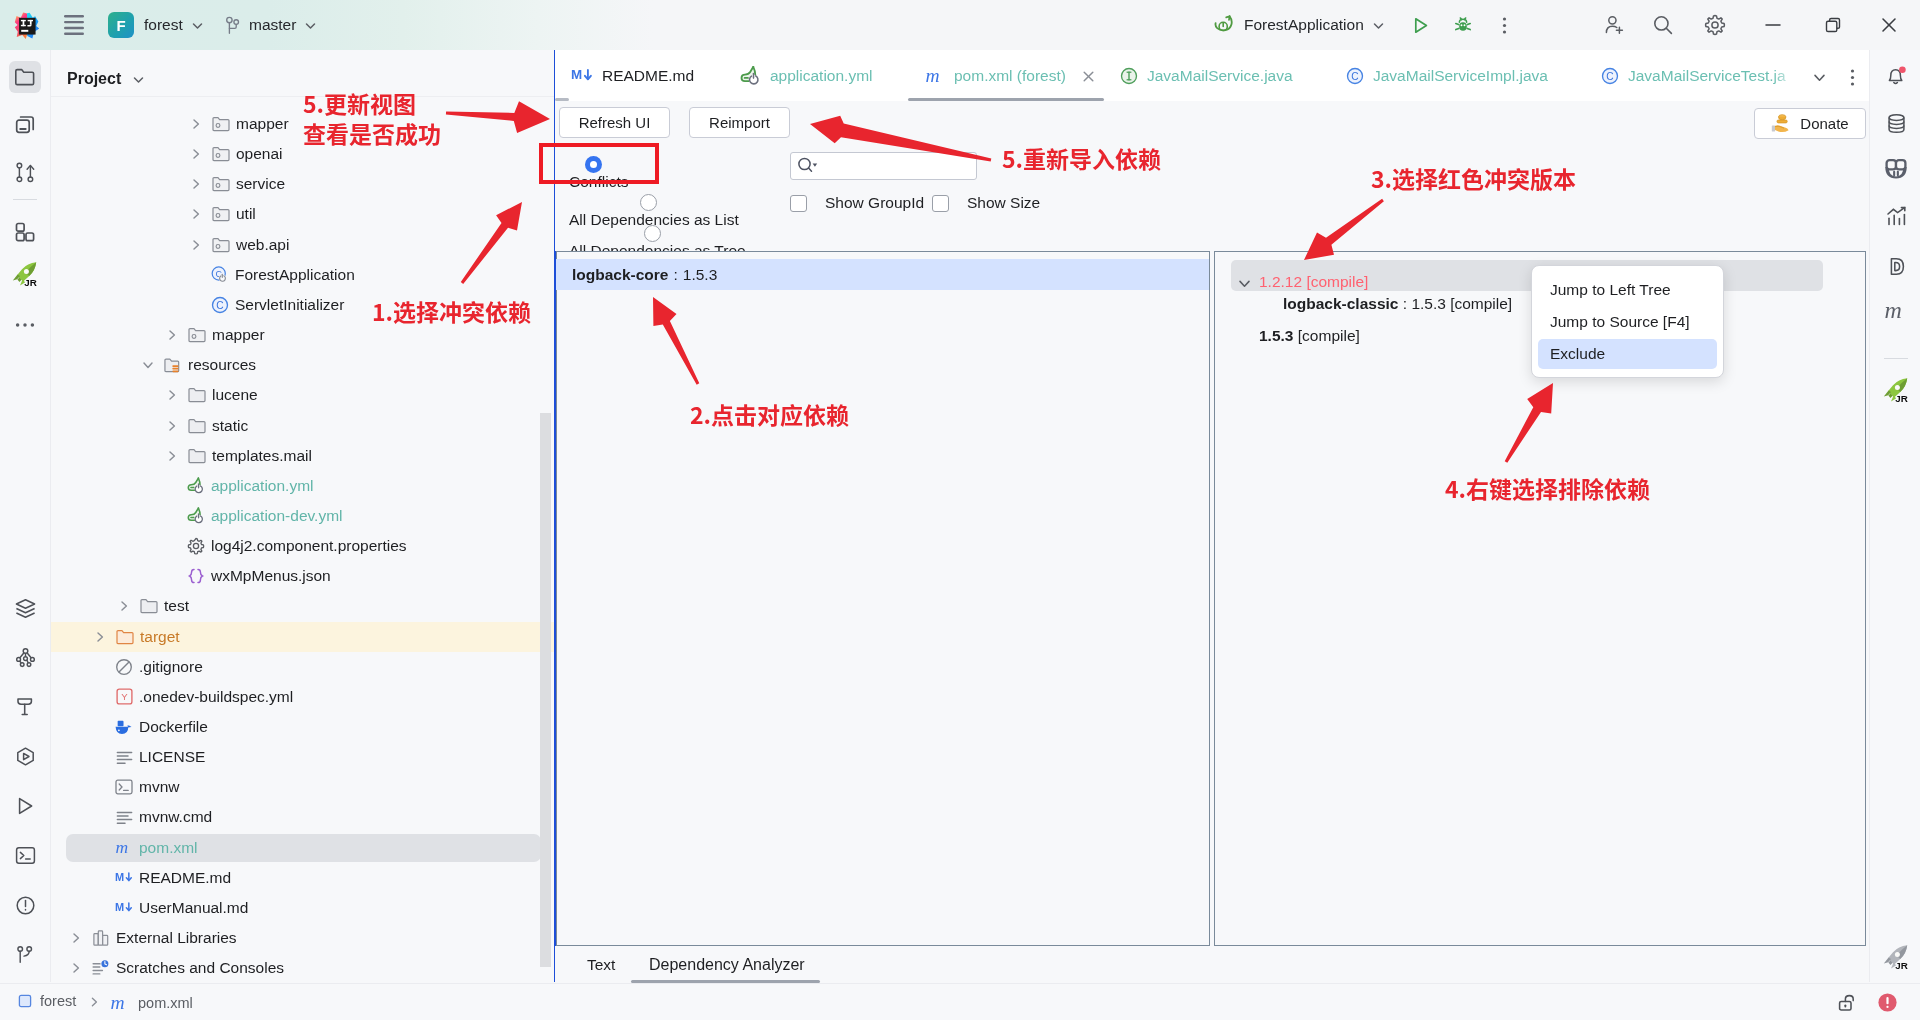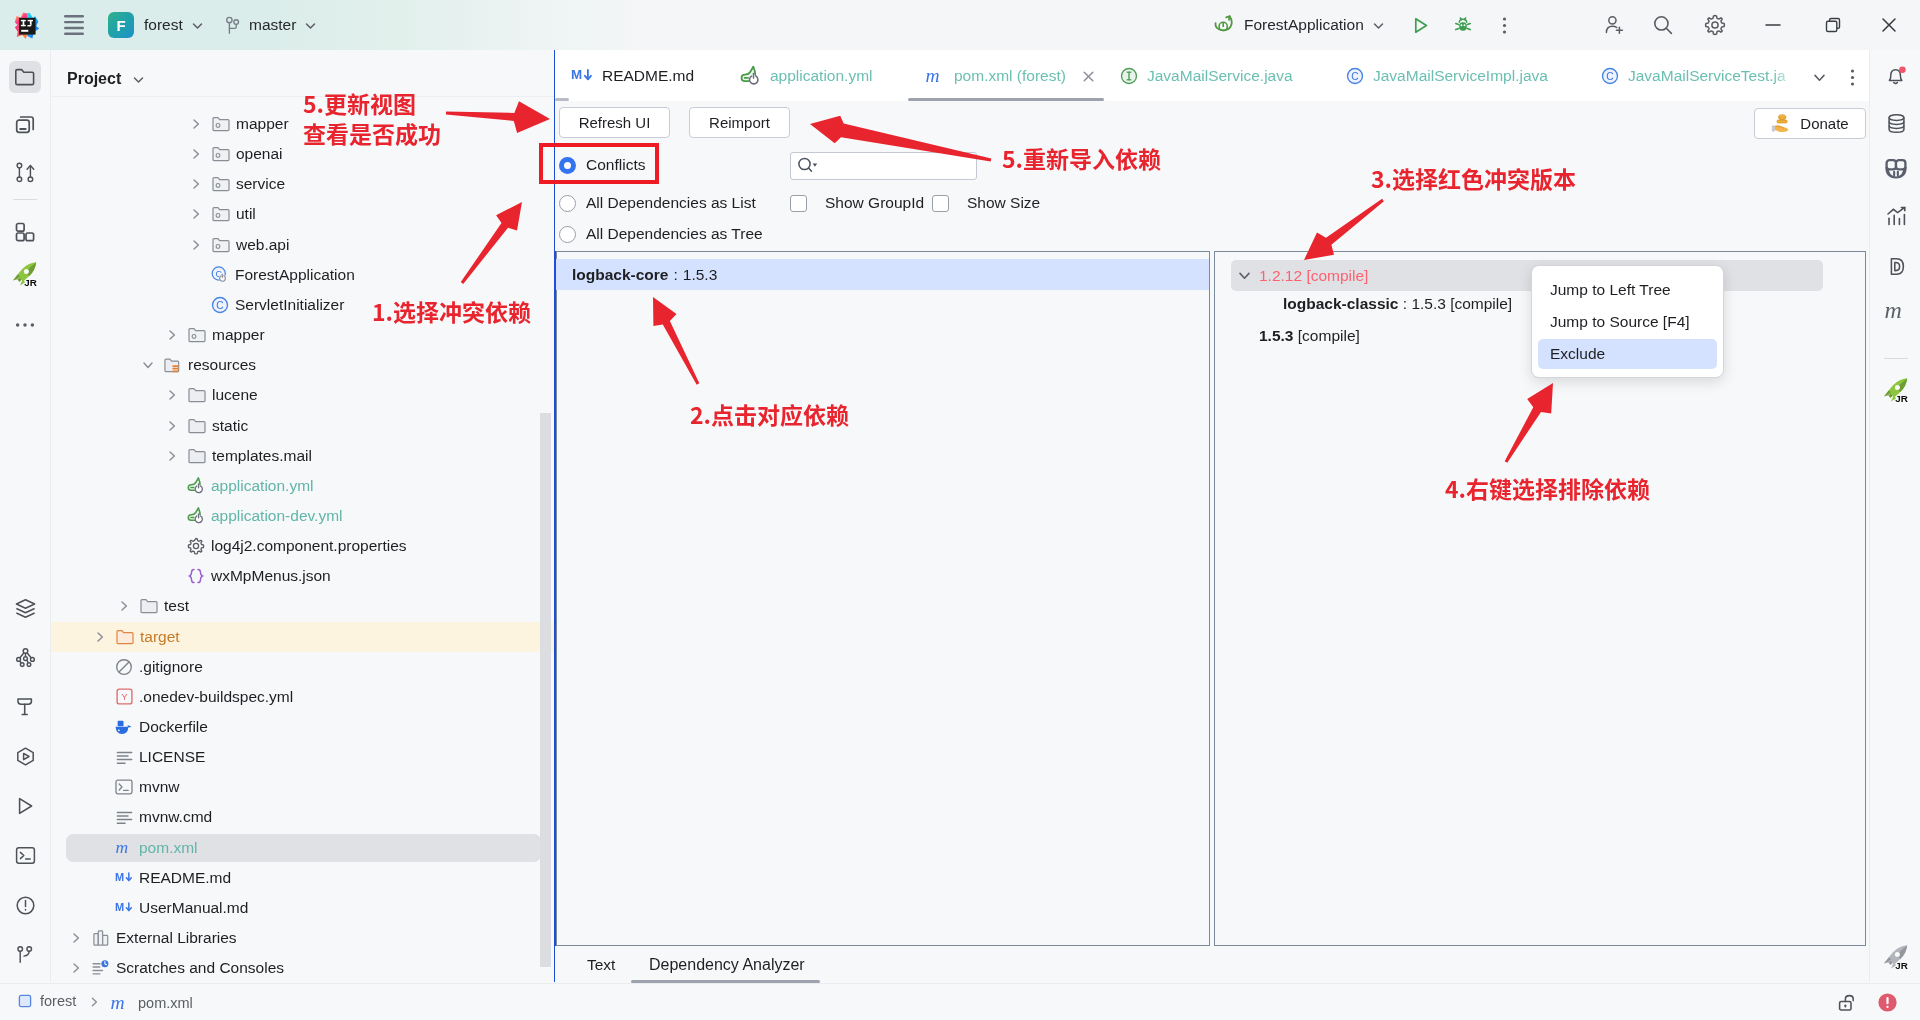--- a/index.html
+++ b/index.html
@@ -65,21 +65,21 @@
   .etab .lab.teal{color:#6BBFB2;}
   .etab-underline{position:absolute;height:3px;background:#9DA3AD;border-radius:2px;bottom:0;}
   .etab-close{position:absolute;width:20px;height:20px;display:flex;align-items:center;justify-content:center;cursor:pointer;}
   .etab-scroll{position:absolute;left:555px;top:98px;width:14px;height:3px;background:#B6BBC4;border-radius:2px;}
 
   
   .anbar{position:absolute;left:555px;top:101px;width:1314px;height:150px;background:#F7F8FA;}
   .btn{position:absolute;background:#FFFFFF;border:1px solid #C9CCD6;border-radius:4px;
     font-family:"Liberation Sans",sans-serif;font-size:15px;color:#1e1f22;cursor:pointer;
     display:flex;align-items:center;justify-content:center;}
-  .radio{position:absolute;display:flex;align-items:center;cursor:pointer;}
+  .radio{position:absolute;display:flex;align-items:center;cursor:pointer;flex-direction:column;}
   .radio .rc{width:17px;height:17px;border-radius:50%;border:1.5px solid #9A9FA8;background:#fff;box-sizing:border-box;}
   .radio .rc.on{border:none;background:#3574F0;position:relative;}
   .radio .rc.on::after{content:"";position:absolute;left:5px;top:5px;width:7px;height:7px;border-radius:50%;background:#fff;}
   .radio .rl{margin-left:10px;font-size:15.5px;color:#1e1f22;white-space:nowrap;}
   .cbox{position:absolute;display:flex;align-items:center;cursor:pointer;}
   .cbox .cc{width:17px;height:17px;border:1.5px solid #9A9FA8;border-radius:3px;background:#fff;box-sizing:border-box;}
   .cbox .cl{margin-left:18px;font-size:15.5px;color:#1e1f22;white-space:nowrap;}
   .searchbox{position:absolute;background:#fff;border:1px solid #C4C8D2;border-radius:3px;}
 
   
@@ -1002,21 +1002,21 @@
       </div>
 <div class="cbox" style="left:377px;top:93px">
         <span class="cc"></span>
         <span class="cl">Show Size</span>
       </div>
 </div>
 <div class="lpane" style="left:556px;top:251px;width:654px;height:695px">
 <div class="lrow sel" style="top:7px;left:-1px;width:653px;height:31px;white-space:pre"><span style="margin-left:16px;font-weight:bold">logback-core</span><span style="margin-left:5px">:</span><span style="margin-left:5px">1.5.3</span></div>
 </div>
 <div class="lpane" style="left:1214px;top:251px;width:652px;height:695px">
-<div class="rrow sel" style="position:absolute;left:16px;top:8px;width:592px;height:31px;display:flex;align-items:center">
+<div class="rrow sel" style="position:absolute;left:16px;top:8px;width:592px;height:31px;display:flex;align-items:flex-end">
   <span style="margin-left:6px;display:flex;align-items:center">
           <svg width="15" height="15" viewBox="0 0 15 15">
             <path d="M3.0 5.4 L7.5 10.2 L12.0 5.4" fill="none" stroke="#5A5D63" stroke-width="1.55" stroke-linecap="round" stroke-linejoin="round"></path>
           </svg>
         </span>
   <span style="margin-left:7px;color:#FF6170;font-size:15.5px">1.2.12 [compile]</span>
 </div>
 <div style="position:absolute;left:68px;top:37px;height:30px;display:flex;align-items:center;font-size:15.5px;white-space:pre">
   <span style="font-weight:bold">logback-classic</span>
   <span> : </span>

